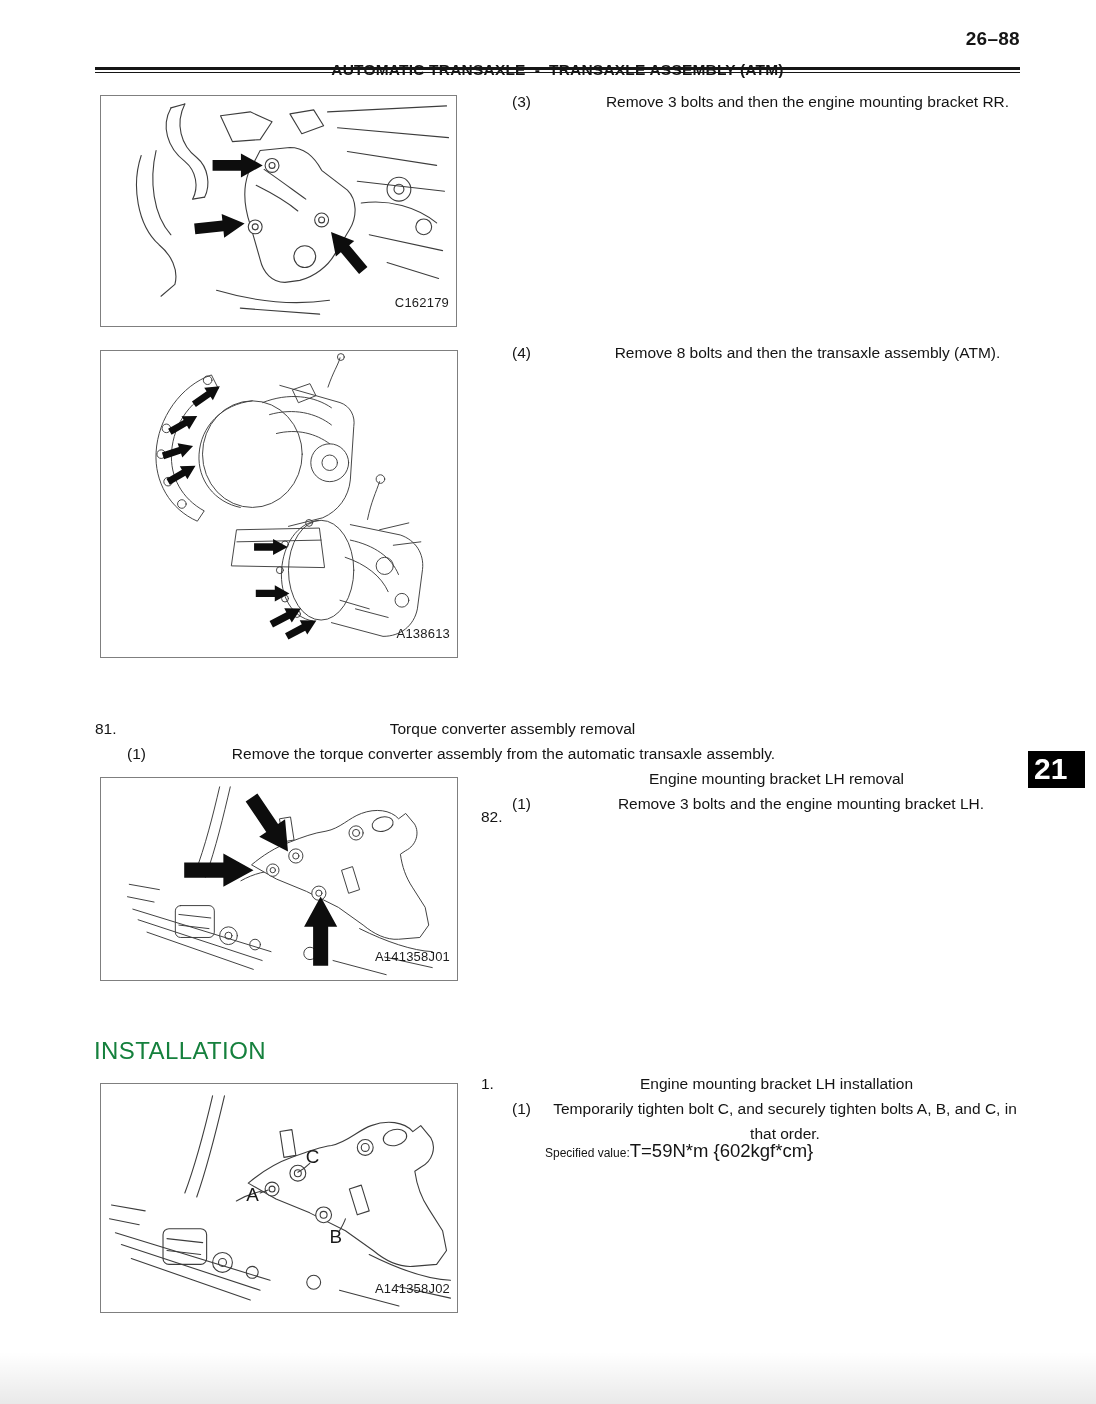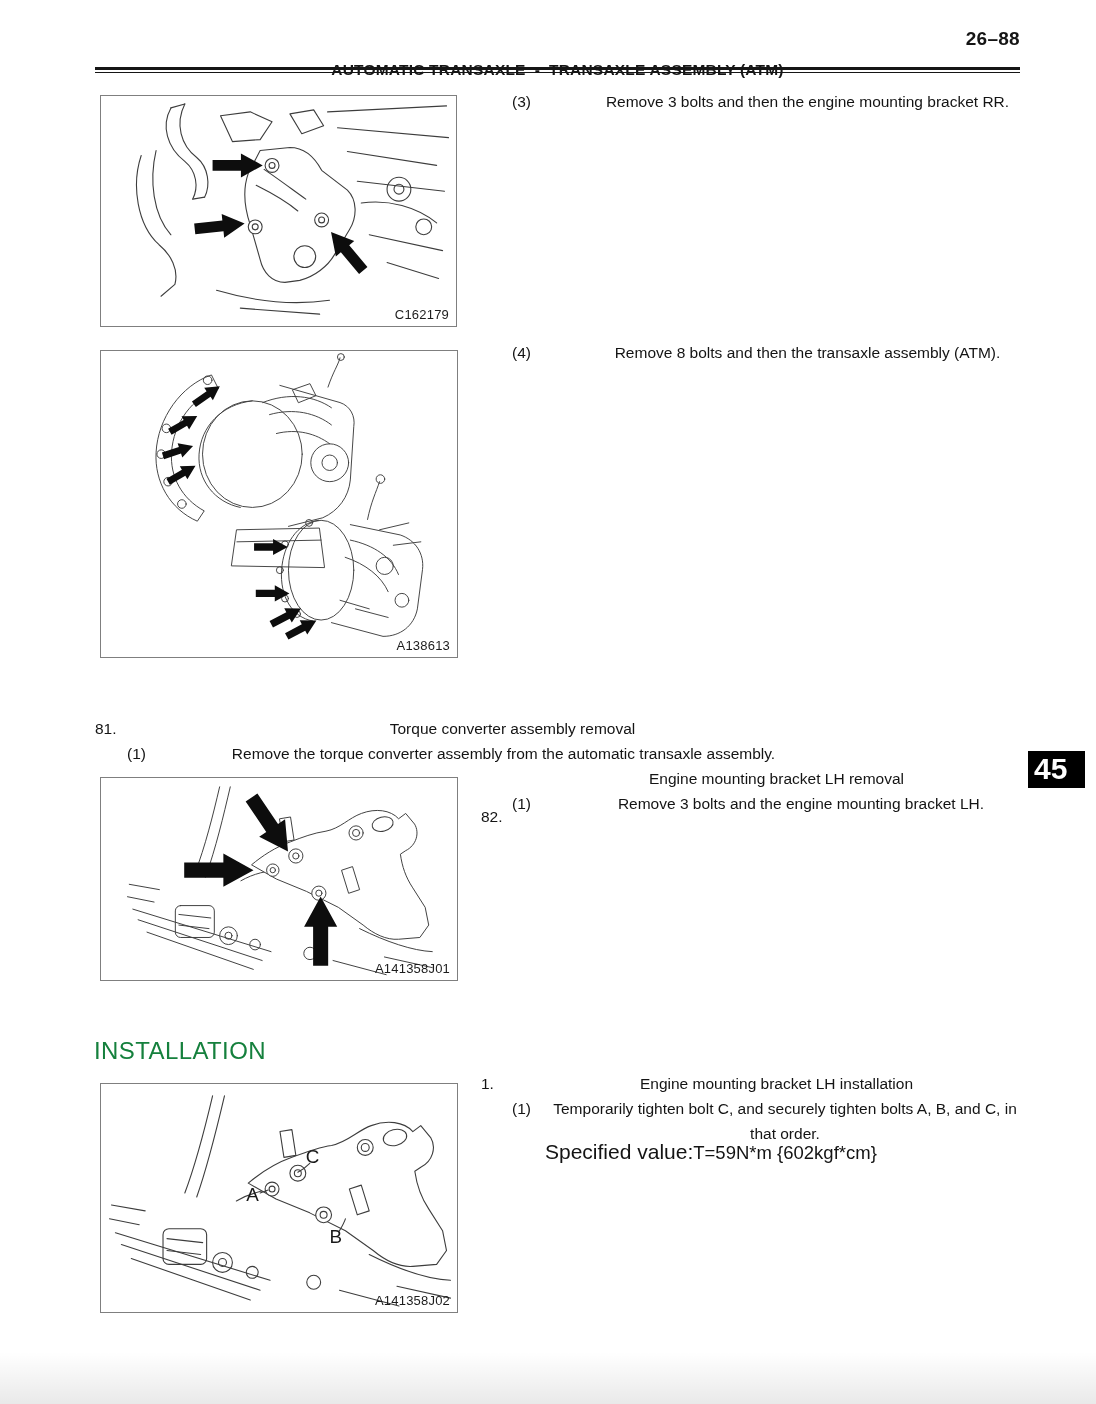--- a/index.html
+++ b/index.html
@@ -25,21 +25,21 @@
     position:absolute; left:1028px; top:751px; width:57px; height:37px;
     background:#000; color:#fff; font-size:30px; font-weight:700;
     line-height:36px; padding-left:6px; box-sizing:border-box;
   }
   
   .fig {
     position:absolute; border:1px solid #7f7f7f; background:#fff; box-sizing:border-box;
   }
   .fig svg { position:absolute; left:0; top:0; width:100%; height:100%; }
   .fig-code {
-    position:absolute; right:7px; bottom:4px; font-size:13px; color:#1c1c1c;
+    position:absolute; right:7px; bottom:16px; font-size:13px; color:#1c1c1c;
     letter-spacing:.2px; background:transparent;margin-top:40px;
   }
   #fig1 { left:100px; top:95px;  width:357px; height:232px; }
   #fig2 { left:100px; top:350px; width:358px; height:308px; }
   #fig3 { left:100px; top:777px; width:358px; height:204px; }
   #fig4 { left:100px; top:1083px; width:358px; height:230px; }
   .ln   { fill:none; stroke:#3d3d3d; stroke-width:1.1; stroke-linecap:round; stroke-linejoin:round; }
   .lnf  { fill:#fff;  stroke:#3d3d3d; stroke-width:1.1; stroke-linejoin:round; }
   .arw  { fill:#0d0d0d; stroke:none; }
   .figtxt { font-family:"Liberation Sans",sans-serif; font-size:19px; fill:#1a1a1a; }
@@ -54,21 +54,21 @@
   #it81s   { left:127px; top:741px; width:720px; } #it81s .num { width:33px; }
   #it82    { left:481px; top:766px; width:560px; } #it82 .num  { width:31px;margin-top:38px; }
   #it82s   { left:512px; top:791px; width:545px; } #it82s .num { width:33px; }
   .install-h {
     position:absolute; left:94px; top:1037px; font-size:24px; font-weight:400;
     letter-spacing:.4px; color:#15803d;
   }
   #in1     { left:481px; top:1071px; width:560px; } #in1 .num  { width:31px; }
   #in1s    { left:512px; top:1096px; width:513px; } #in1s .num { width:33px; } #in1s .txt { max-width:480px; }
   .specline { position:absolute; left:545px; top:1140px; white-space:nowrap; }
-  .spec-label { font-size:21px; color:#141414; }
+  .spec-label { font-size:12px; color:#141414; }
   .spec-value { font-size:18.5px; color:#141414; }
   
   .page-shade {
     position:absolute; left:0; right:0; bottom:0; height:52px;
     background:linear-gradient(to bottom, rgba(0,0,0,0) 0%, rgba(0,0,0,0.085) 100%);
     pointer-events:none;
   }
 </style>
 </head>
 <body>
@@ -78,21 +78,21 @@
     <path id="arw" d="M0 -5 L26 -5 L26 -11 L46 0 L26 11 L26 5 L0 5 Z"></path>
   </defs>
 </svg>
 
 <div class="page">
 
   <div class="page-num">26–88</div>
   <div class="hdr-title">AUTOMATIC TRANSAXLE  -  TRANSAXLE ASSEMBLY (ATM)</div>
   <div class="hdr-rule"></div>
 
-  <div class="tab26">45</div>
+  <div class="tab26">21</div>
 
   <div class="li" id="step3">
     <span class="num">(3)</span>
     <span class="txt">Remove 3 bolts and then the engine mounting bracket RR.</span>
   </div>
 
   <div class="fig" id="fig1">
     <svg viewBox="0 0 357 232">
 
       <path class="ln" d="M70 12 C60 30 66 52 84 66 C96 76 98 92 92 104"></path>

